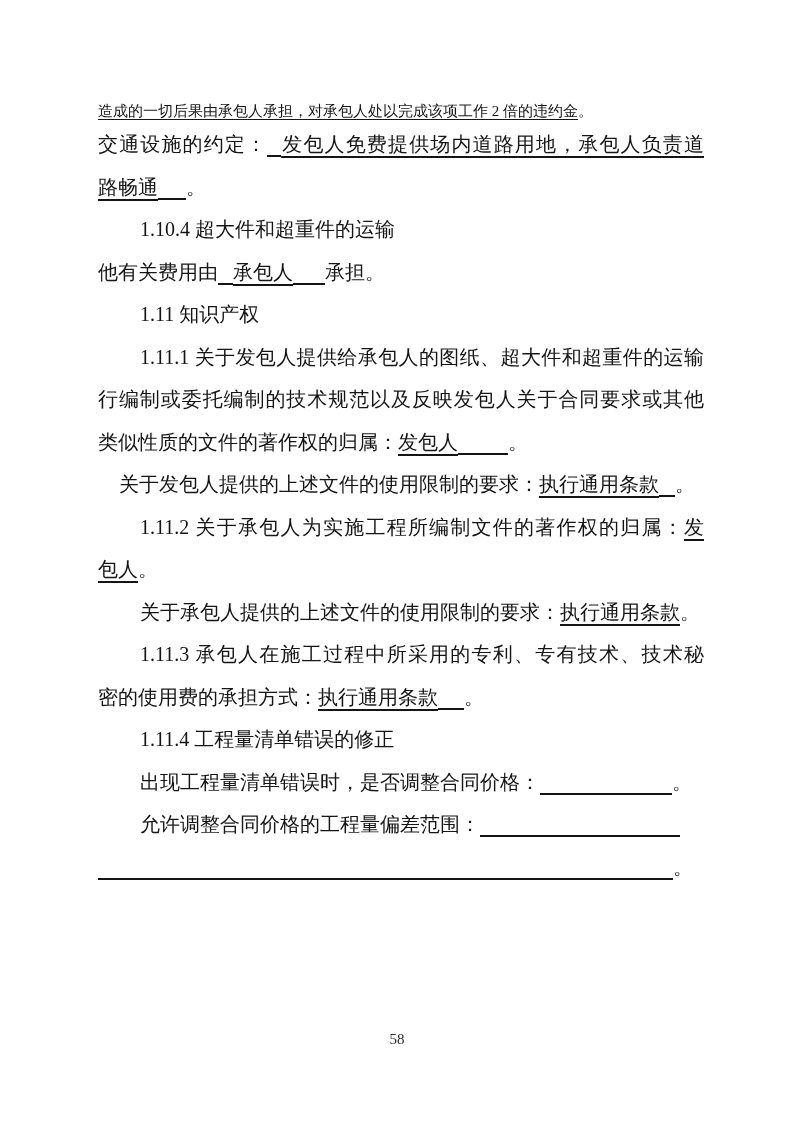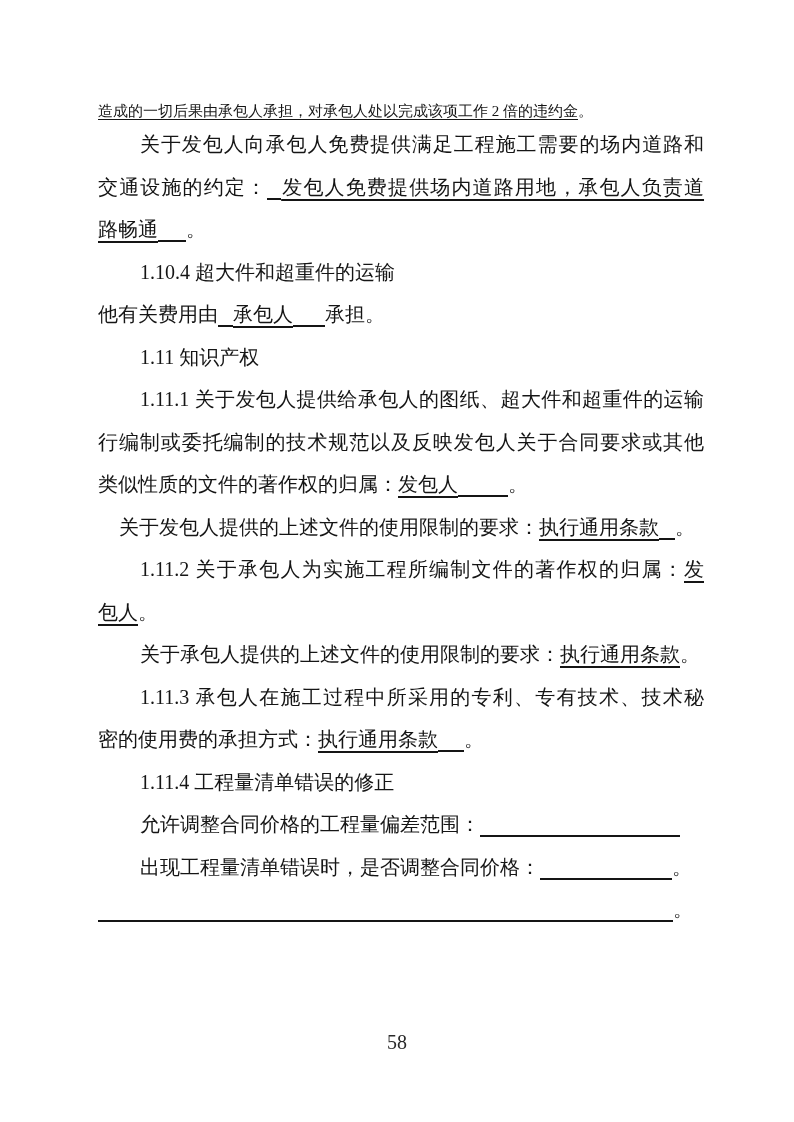--- a/index.html
+++ b/index.html
@@ -54,44 +54,43 @@
     height: 14px;
     border-bottom: 2px solid #151515;
     vertical-align: -6px;
   }
   .page-num {
     position: absolute;
     left: 0;
     right: 0;
     top: 1031px;
     text-align: center;
-    font-size: 20px;
+    font-size: 15px;
     color: #2a2a2a;
   }
 </style>
 </head>
 <body>
 
 <div class="page">
   <div class="content">
       <div class="line small"><span class="u">造成的一切后果由承包人承担，对承包人处以完成该项工作 2 倍的违约金</span><span class="t">。</span></div>
-      <div class="line fill indent2"><span class="t">关于发包人向承包人免费提供满足工程施工需要的场内道路和</span></div>
       <div class="line fill"><span class="t">交通设施的约定：</span><span class="b" style="width: 14px;"></span><span class="u">发包人免费提供场内道路用地，承包人负责道</span></div>
       <div class="line"><span class="u">路畅通</span><span class="b" style="width: 28px;"></span><span class="t">。</span></div>
       <div class="line indent2"><span class="t">1.10.4 超大件和超重件的运输</span></div>
       <div class="line"><span class="t">他有关费用由</span><span class="b" style="width: 15px;"></span><span class="u">承包人</span><span class="b" style="width: 32px;"></span><span class="t">承担。</span></div>
       <div class="line indent2"><span class="t">1.11 知识产权</span></div>
       <div class="line fill indent2"><span class="t">1.11.1 关于发包人提供给承包人的图纸、超大件和超重件的运输</span></div>
       <div class="line fill"><span class="t">行编制或委托编制的技术规范以及反映发包人关于合同要求或其他</span></div>
       <div class="line"><span class="t">类似性质的文件的著作权的归属：</span><span class="u">发包人</span><span class="b" style="width: 50px;"></span><span class="t">。</span></div>
       <div class="line indent1"><span class="t">关于发包人提供的上述文件的使用限制的要求：</span><span class="u">执行通用条款</span><span class="b" style="width: 16px;"></span><span class="t">。</span></div>
       <div class="line fill indent2"><span class="t">1.11.2 关于承包人为实施工程所编制文件的著作权的归属：</span><span class="u">发</span></div>
       <div class="line"><span class="u">包人</span><span class="t">。</span></div>
       <div class="line indent2"><span class="t">关于承包人提供的上述文件的使用限制的要求：</span><span class="u">执行通用条款</span><span class="t">。</span></div>
       <div class="line fill indent2"><span class="t">1.11.3 承包人在施工过程中所采用的专利、专有技术、技术秘</span></div>
       <div class="line"><span class="t">密的使用费的承担方式：</span><span class="u">执行通用条款</span><span class="b" style="width: 26px;"></span><span class="t">。</span></div>
       <div class="line indent2"><span class="t">1.11.4 工程量清单错误的修正</span></div>
+      <div class="line indent2"><span class="t">出现工程量清单错误时，是否调整合同价格：</span><span class="b" style="width: 132px;"></span><span class="t">。</span></div>
       <div class="line indent2"><span class="t">允许调整合同价格的工程量偏差范围：</span><span class="b" style="width: 200px;"></span></div>
-      <div class="line indent2"><span class="t">出现工程量清单错误时，是否调整合同价格：</span><span class="b" style="width: 132px;"></span><span class="t">。</span></div>
       <div class="line"><span class="b" style="width: 575px;"></span><span class="t">。</span></div>
     </div>
   <div class="page-num">58</div>
 </div>
 
 </body></html>

